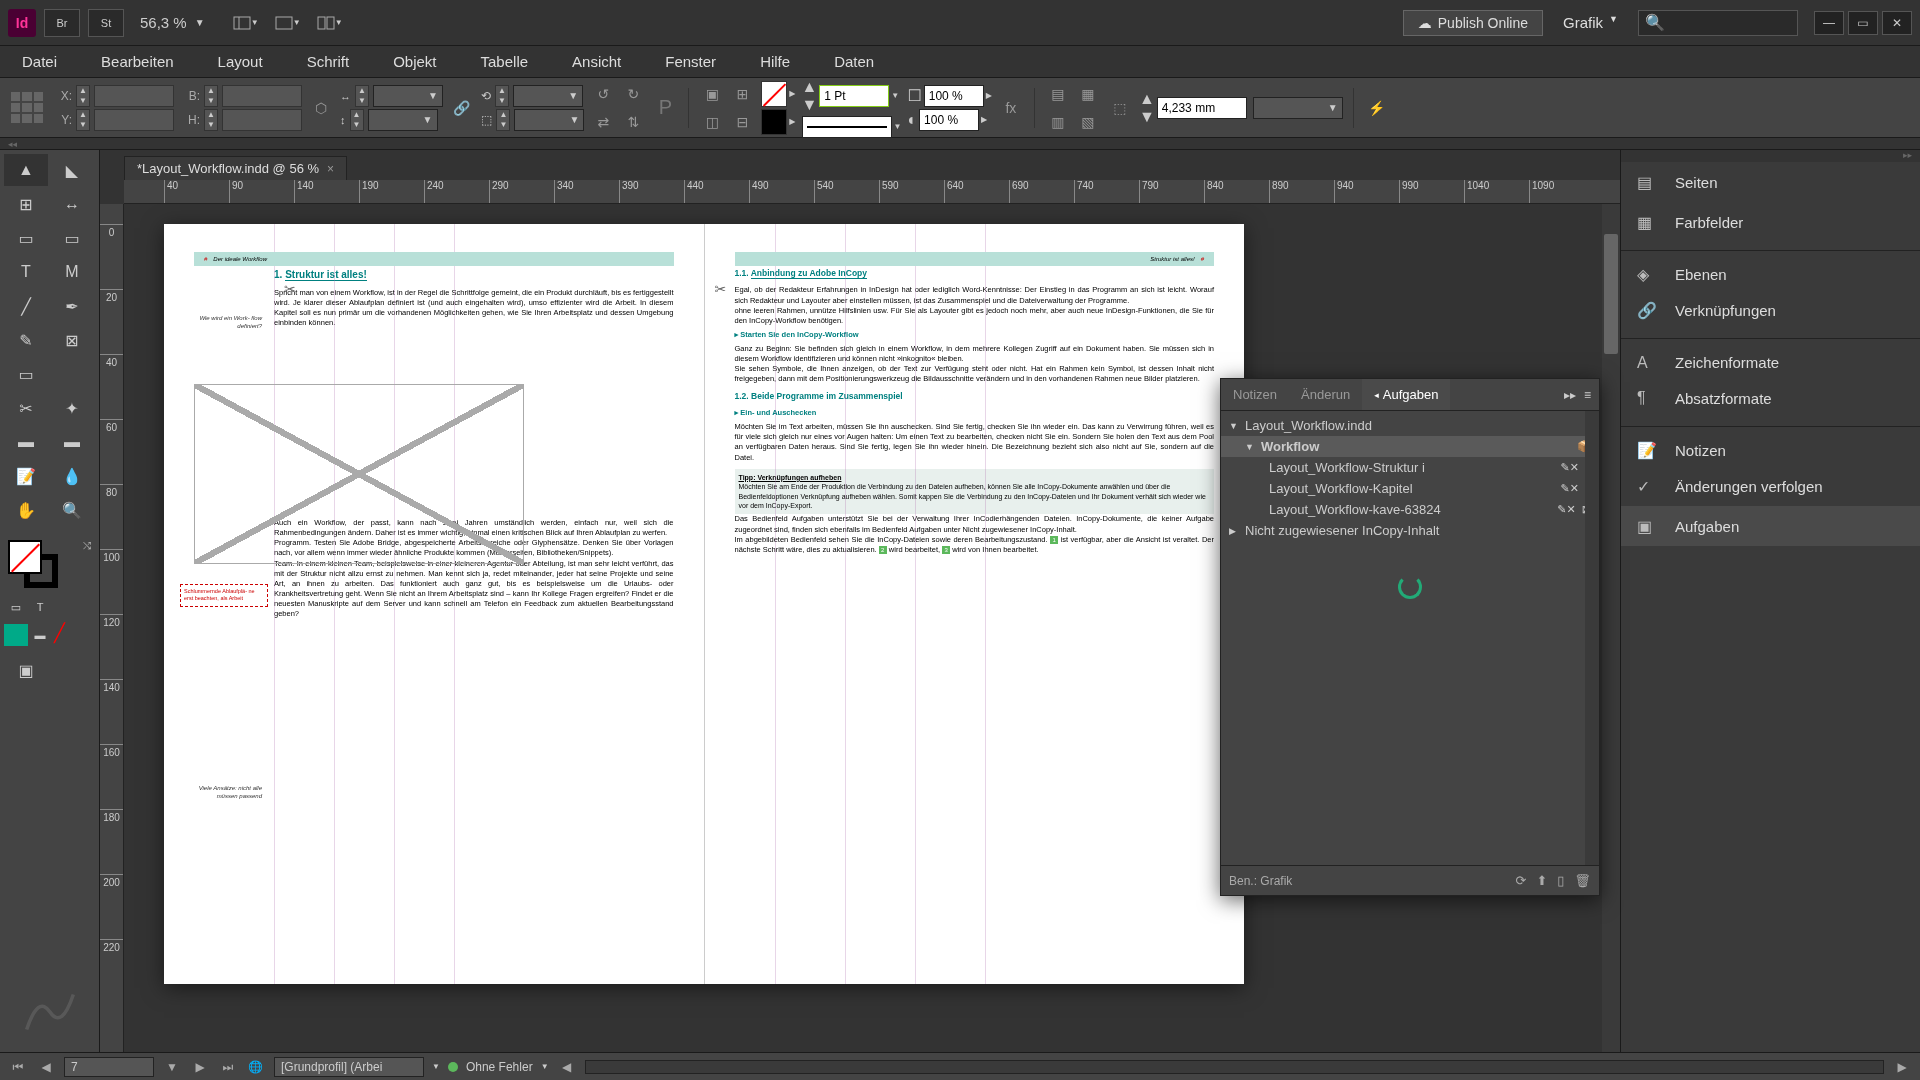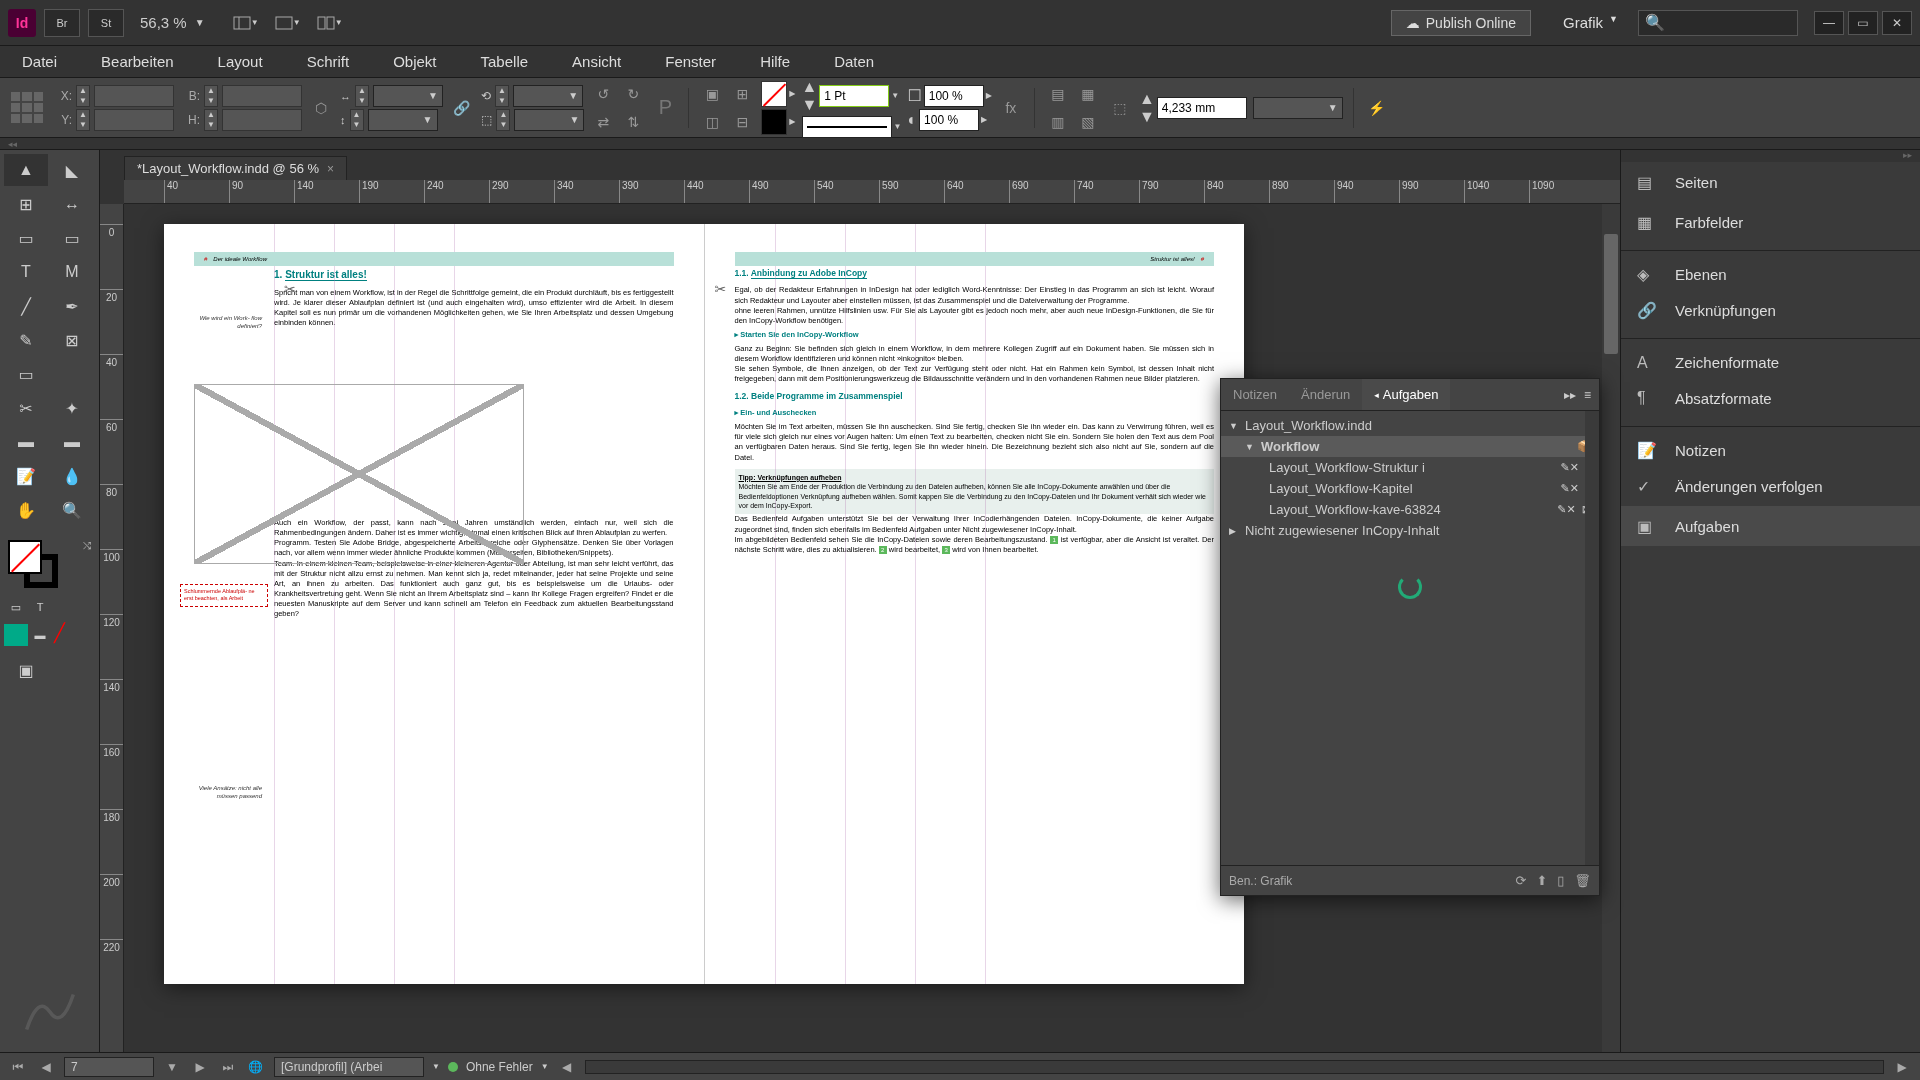--- a/index.html
+++ b/index.html
@@ -8,21 +8,21 @@
 
 .titlebar { height: 46px; background: #333; display: flex; align-items: center; padding: 0 8px; border-bottom: 1px solid #1a1a1a; }
 .titlebar .app-icon { width: 28px; height: 28px; background: #4a0033; border-radius: 3px; color: #ff3399; font-weight: bold; font-size: 14px; display: flex; align-items: center; justify-content: center; }
 .titlebar .tb-btn { width: 36px; height: 28px; background: #2a2a2a; border: 1px solid #555; margin-left: 8px; display: flex; align-items: center; justify-content: center; font-size: 11px; color: #ccc; }
 .titlebar .zoom { margin-left: 16px; font-size: 15px; color: #ccc; display: flex; align-items: center; gap: 8px; }
 .titlebar .zoom .chev { font-size: 10px; }
 .titlebar .view-btns { margin-left: 24px; display: flex; gap: 8px; }
 .titlebar .view-btn { width: 34px; height: 28px; background: #333; border: none; display: flex; align-items: center; justify-content: center; }
 .titlebar .spacer { flex: 1; }
 .titlebar .publish { background: #444; border: 1px solid #666; padding: 4px 14px; font-size: 14px; color: #ddd; display: flex; align-items: center; gap: 6px; }
-.titlebar .workspace { margin-left: 32px; font-size: 15px; color: #ddd; display: flex; align-items: flex-start; gap: 6px; }
+.titlebar .workspace { margin-left: 20px; font-size: 15px; color: #ddd; display: flex; align-items: flex-start; gap: 6px; }
 .titlebar .search { margin-left: 20px; width: 160px; height: 26px; background: #2a2a2a; border: 1px solid #555; display: flex; align-items: center; padding: 0 6px; }
 .titlebar .win-btns { display: flex; gap: 4px; margin-left: 16px; }
 .titlebar .win-btn { width: 30px; height: 24px; background: #222; border: 1px solid #555; display: flex; align-items: center; justify-content: center; font-size: 12px; }
 .titlebar .win-btn.close { background: #222; }
 
 
 .menubar { height: 32px; background: #333; display: flex; align-items: center; padding: 0 8px; gap: 16px; border-bottom: 1px solid #1a1a1a; }
 .menubar .menu-item { padding: 4px 14px; font-size: 15px; color: #ddd; }
 
 

